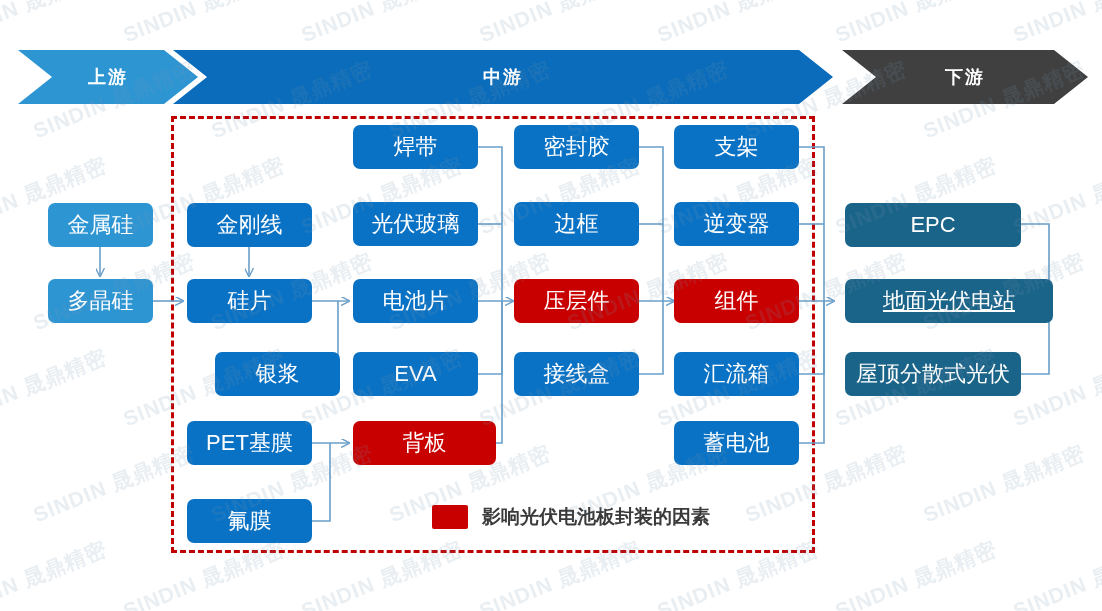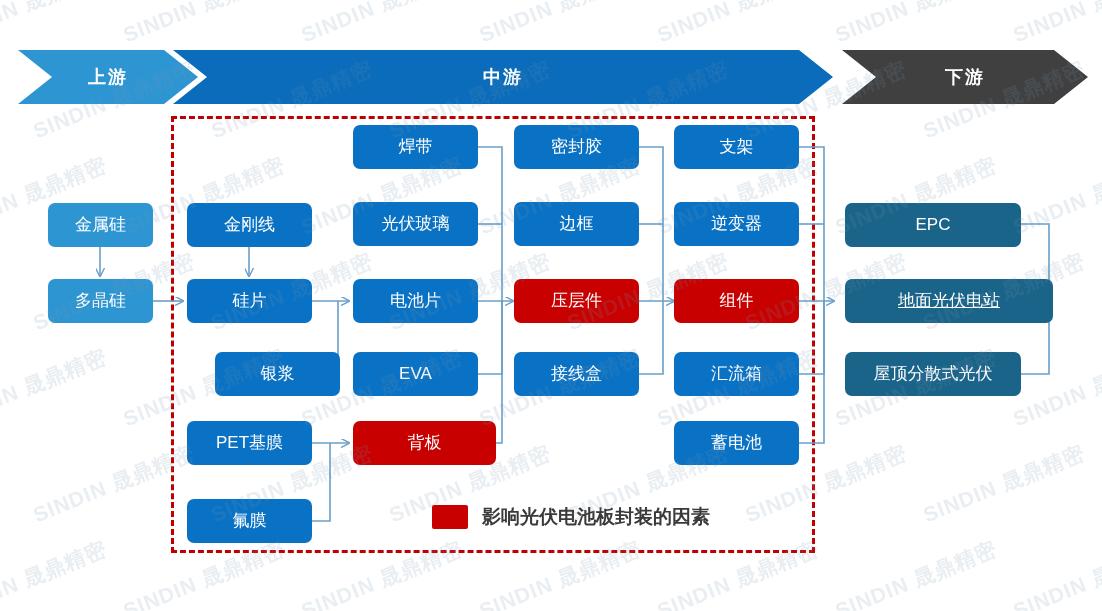--- a/index.html
+++ b/index.html
@@ -53,21 +53,21 @@
 
   
   #connectors{position:absolute;left:0;top:0;width:1102px;height:611px;z-index:8;}
 
   
   .box{
     position:absolute;
     display:flex;align-items:center;justify-content:center;
     color:#ffffff;
     border-radius:7px;
-    font-size:17px;
+    font-size:22px;
     box-sizing:border-box;
     z-index:20;
     text-align:center;
     line-height:1.1;
   }
   .box.up{background:#2e95d3;}
   .box.mid{background:#0a72c4;}
   .box.red{background:#c80000;}
   .box.down{background:#1b6489;}
 

